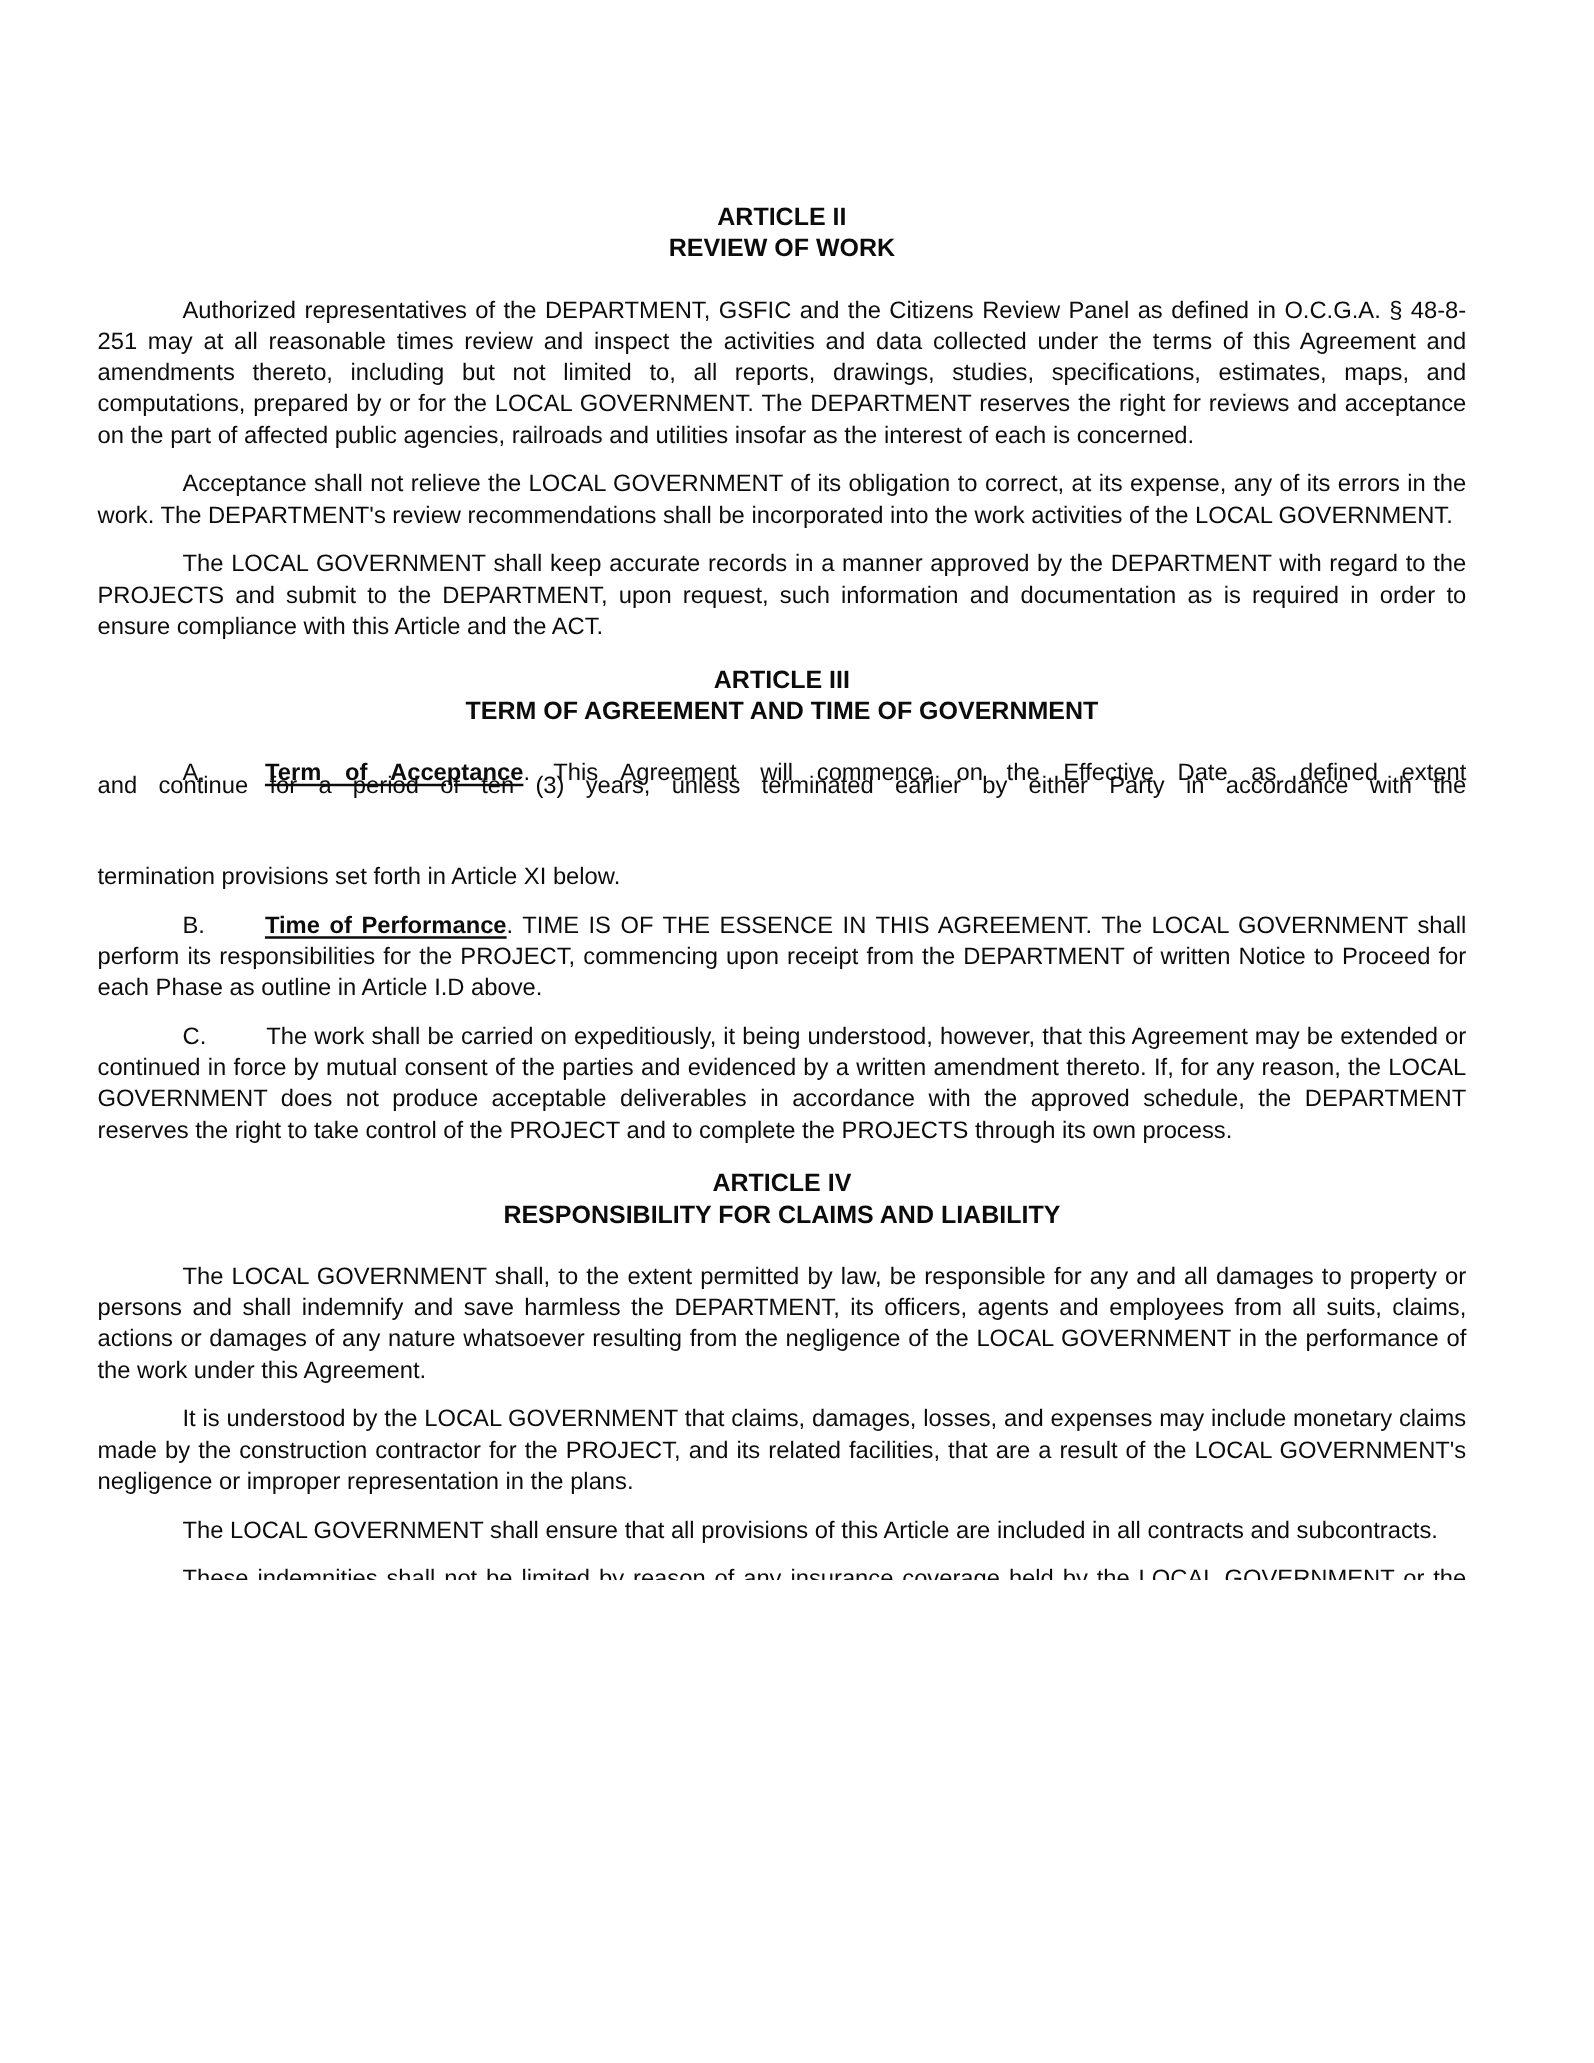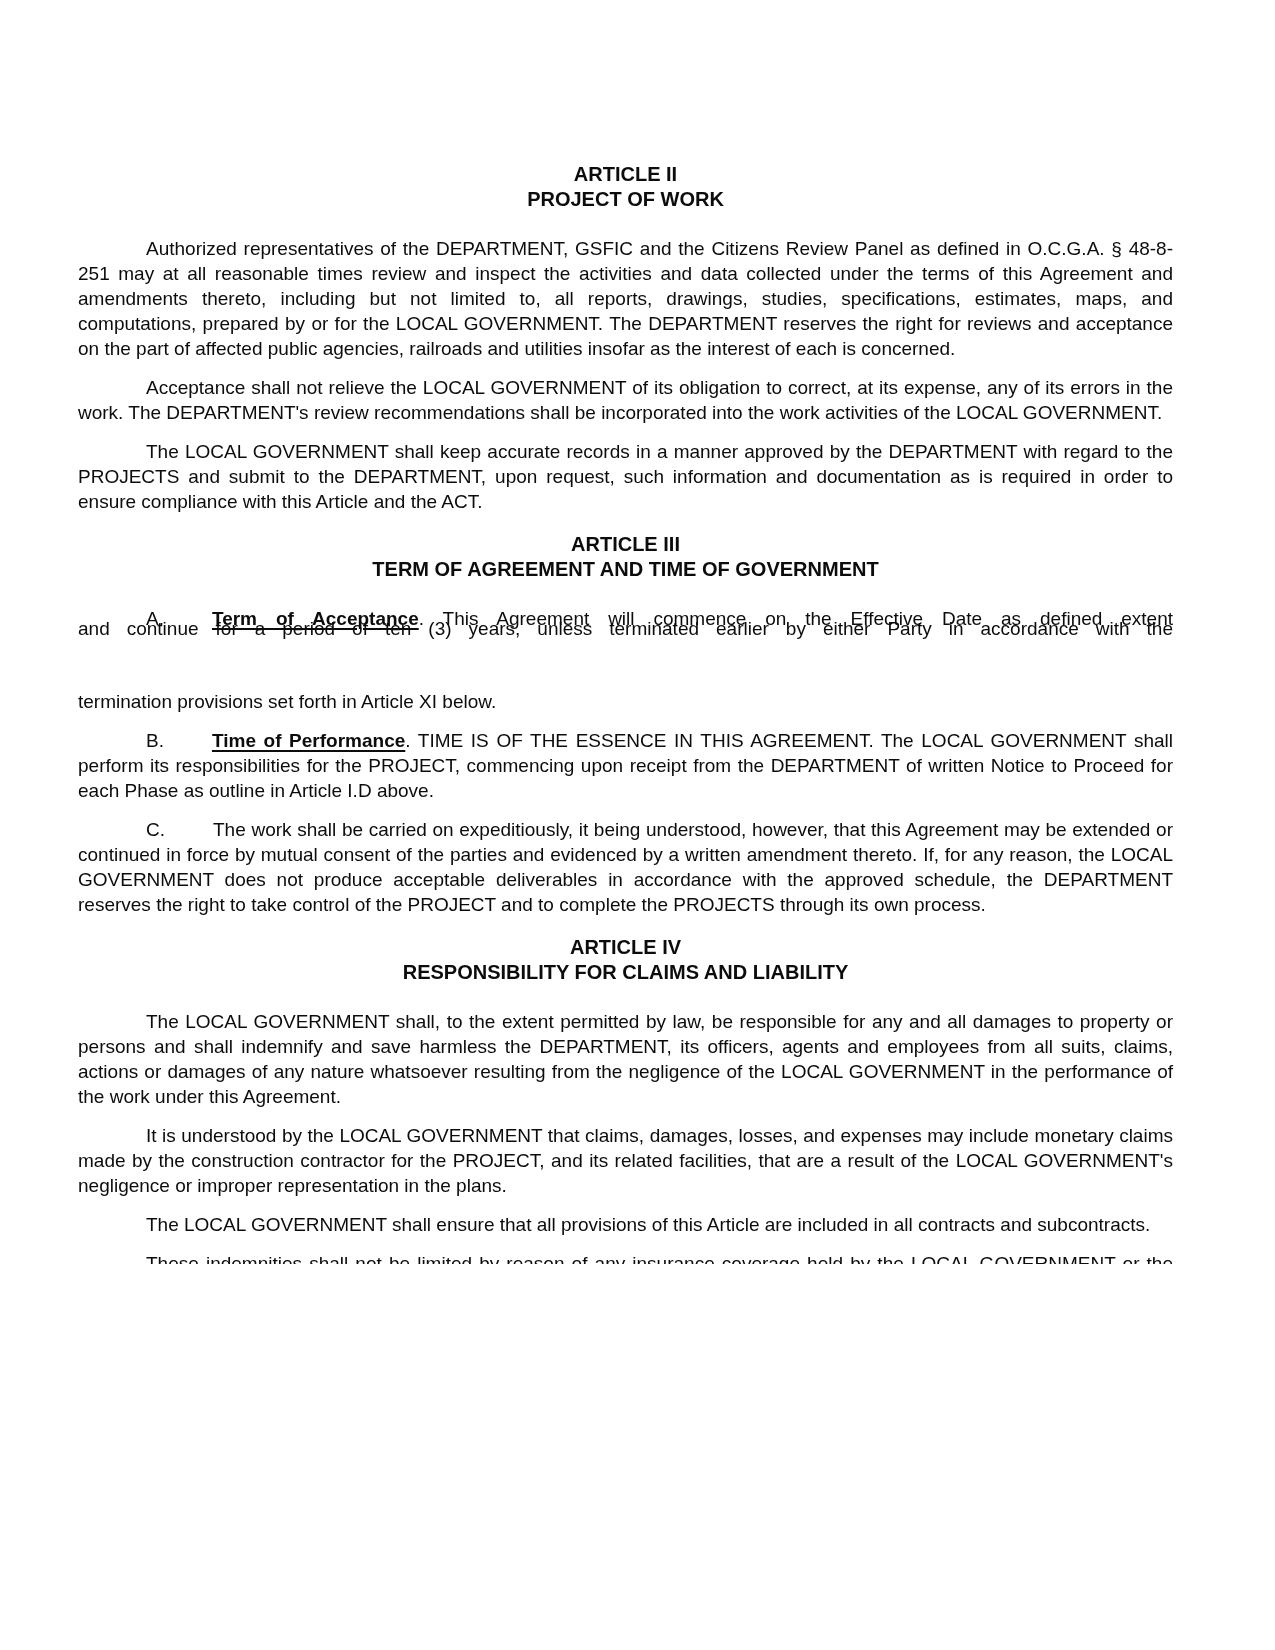--- a/index.html
+++ b/index.html
@@ -78,21 +78,21 @@
     color: #0c0c0c;
   }
 </style>
 </head>
 <body>
 
 <div class="page">
 
   <div class="article-heading first">
     <div>ARTICLE II</div>
-    <div>PROJECT OF WORK</div>
+    <div>REVIEW OF WORK</div>
   </div>
 
   <p class="body-para">Authorized representatives of the DEPARTMENT, GSFIC and the Citizens Review Panel as defined in O.C.G.A. § 48-8-251 may at all reasonable times review and inspect the activities and data collected under the terms of this Agreement and amendments thereto, including but not limited to, all reports, drawings, studies, specifications, estimates, maps, and computations, prepared by or for the LOCAL GOVERNMENT.  The DEPARTMENT reserves the right for reviews and acceptance on the part of affected public agencies, railroads and utilities insofar as the interest of each is concerned.</p>
   <p class="body-para">Acceptance shall not relieve the LOCAL GOVERNMENT of its obligation to correct, at its expense, any of its errors in the work.  The DEPARTMENT's review recommendations shall be incorporated into the work activities of the LOCAL GOVERNMENT.</p>
   <p class="body-para">The LOCAL GOVERNMENT shall keep accurate records in a manner approved by the DEPARTMENT with regard to the PROJECTS and submit to the DEPARTMENT, upon request, such information and documentation as is required in order to ensure compliance with this Article and the ACT.</p>
 
   <div class="article-heading">
     <div>ARTICLE III</div>
     <div>TERM OF AGREEMENT AND TIME OF GOVERNMENT</div>
   </div>

